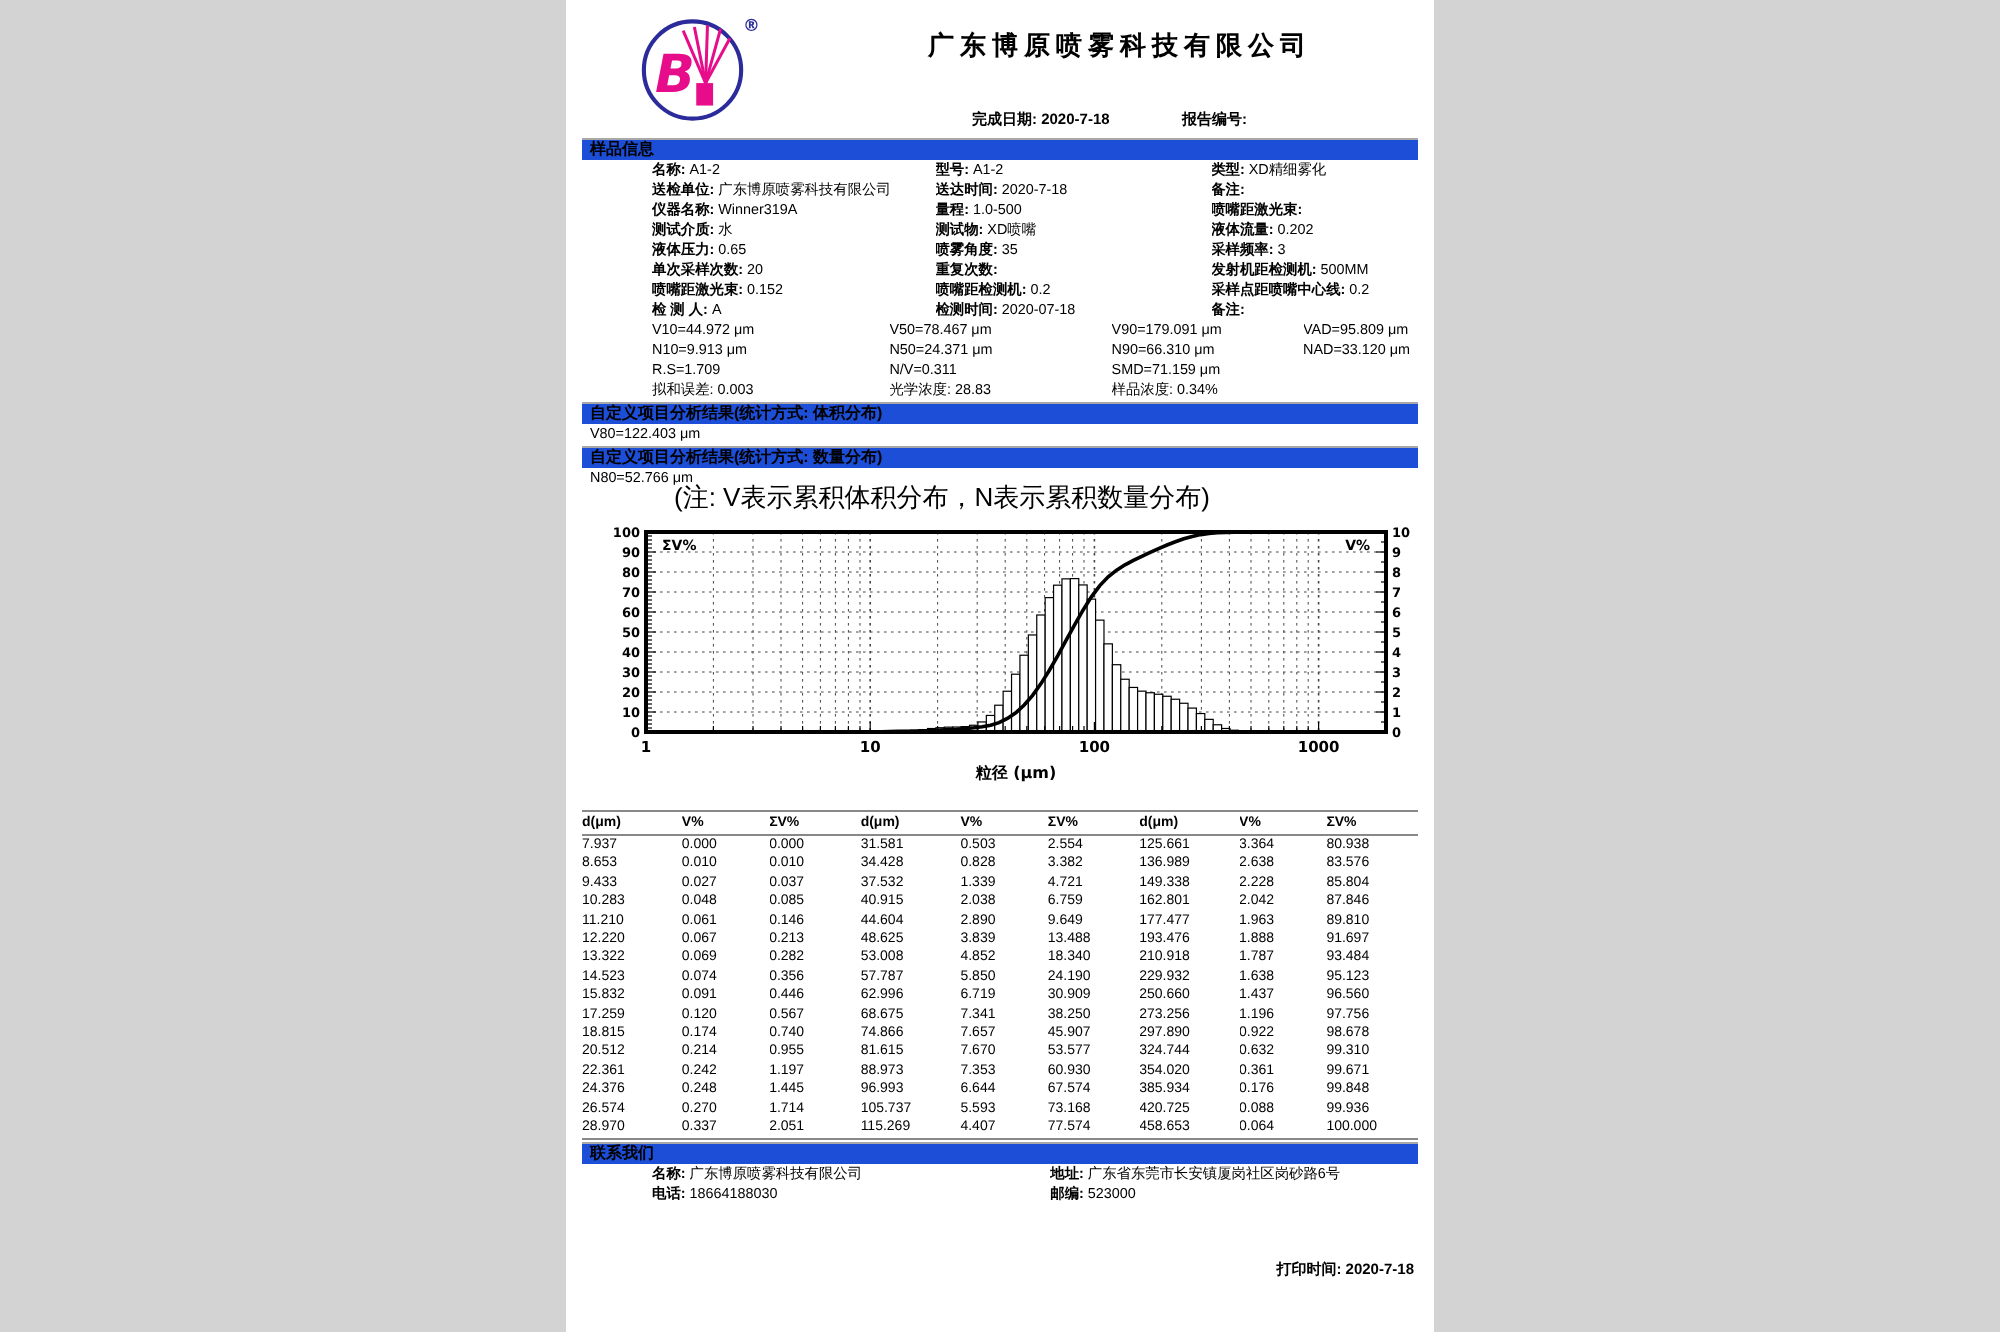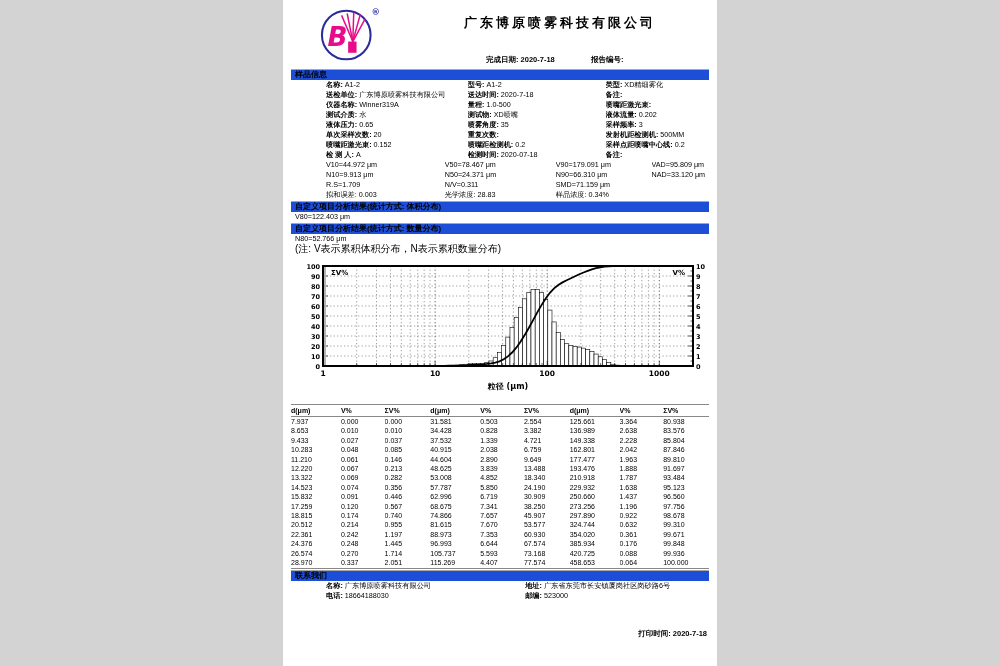--- a/index.html
+++ b/index.html
@@ -21,21 +21,21 @@
             font-size:8px; line-height:10px; height:11px; padding-left:4px; margin-top:1px; }
 
   
   .fields { display:grid; font-size:7.2px; line-height:10px; padding-left:4px;margin-left:31px; }
   .g3 { grid-template-columns:37% 36% 27%; }
   .g4 { grid-template-columns:31% 29% 25% 15%; }
   .g2 { grid-template-columns:52% 48%; }
   .field { white-space:nowrap; overflow:hidden; }
   .flabel { font-weight:bold; }
   .single-line { font-size:7.2px; line-height:10px; padding-left:4px; }
-  .note-line { font-size:10px; line-height:10px; padding-left:4px; }
+  .note-line { font-size:13px; line-height:10px; padding-left:4px;margin-left:42px; }
 
   
   .chart-wrap { margin-top:6px; padding:0 2px; }
   svg text { font-family:"DejaVu Sans","Liberation Sans",sans-serif; }
 
   
   .dtable-wrap { margin-top:8px; }
   table { width:100%; border-collapse:collapse; table-layout:fixed; font-size:7px; }
   thead th { font-weight:bold; text-align:left; border-top:1px solid #888; border-bottom:1px solid #888;
              line-height:11px; }

